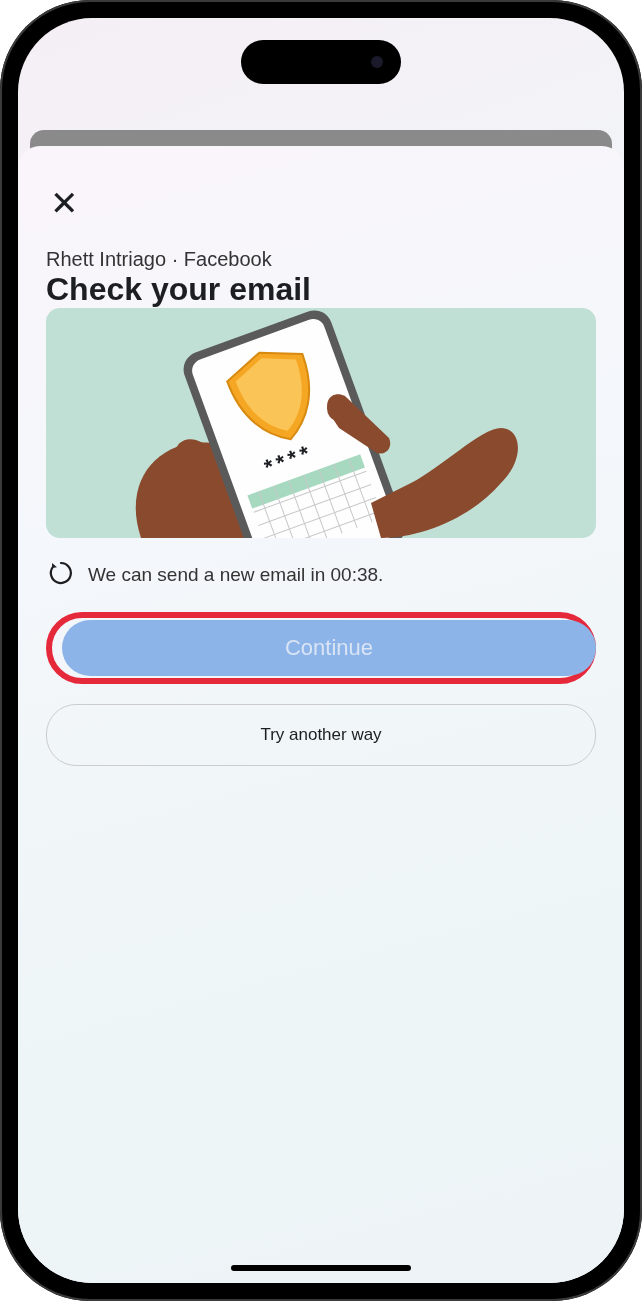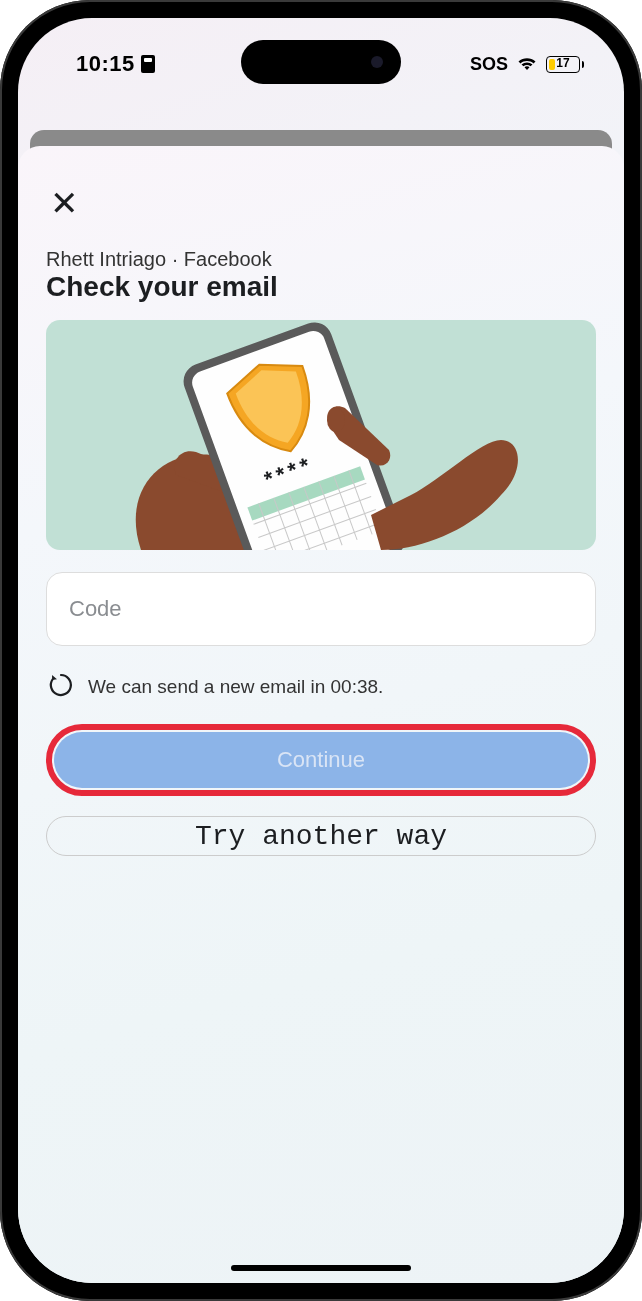--- a/index.html
+++ b/index.html
@@ -154,24 +154,24 @@
       cursor: pointer;
       line-height: 1;
       margin-bottom: 28px;
       margin-left: 4px;
     }
     .breadcrumb {
       font-size: 20px;
       color: #333;
     }
     .page-title {
-      font-size: 28px;
+      font-size: 32px;
       font-weight: 800;
       color: #1c1e21;
-      margin-bottom: 17px;
+      margin-bottom: 0;
     }
     .instruction {
       font-size: 20px;
       color: #333;
       margin-bottom: 24px;
       display: flex;
       align-items: center;
       flex-wrap: nowrap;
     }
     .blurred {
@@ -227,32 +227,32 @@
     .continue-button {
       width: 100%;
       height: 56px;
       background: #8cb4e8;
       border: none;
       border-radius: 28px;
       color: #d9e4f5;
       font-size: 22px;
       font-weight: 500;
       cursor: pointer;
+      margin-left: 8px;
     }
     .try-another-button {
       width: 100%;
-      height: 40px;
+      height: 62px;
       background: transparent;
       border: 1px solid #ccc;
       border-radius: 30px;
       color: #1c1e21;
-      font-size: 28px;
+      font-size: 17px;
       font-weight: 500;
       cursor: pointer;
-      font-family: Liberation Mono, monospace;
     }
     .home-indicator {
       position: absolute;
       bottom: 12px;
       left: 50%;
       transform: translateX(-50%);
       width: 180px;
       height: 6px;
       background: #000;
       border-radius: 4px;
@@ -260,41 +260,20 @@
   </style>
 </head>
 <body>
 
 <div class="phone-frame">
   <div class="phone-inner">
     <div class="dynamic-island">
       <div class="camera-dot"></div>
     </div>
 
-    <div class="status-bar">
-      <div class="status-left">
-        <span>10:15</span>
-        <span class="sim-icon"></span>
-      </div>
-      <div class="status-right">
-        <span>SOS</span>
-        <span class="wifi-icon">
-          <svg width="22" height="16" viewBox="0 0 22 16">
-            <path d="M11 14 L8.5 11.2 C9.9 10 12.1 10 13.5 11.2 Z M5.5 8.5 C8.6 5.8 13.4 5.8 16.5 8.5 L14.5 10.3 C12.5 8.6 9.5 8.6 7.5 10.3 Z M2.5 5.5 C7.2 1.2 14.8 1.2 19.5 5.5 L17.5 7.4 C13.9 4.2 8.1 4.2 4.5 7.4 Z" fill="#000"></path>
-          </svg>
-        </span>
-        <div class="battery-container">
-          <div class="battery-body">
-            <div class="battery-fill"></div>
-            <span class="battery-percent">17</span>
-          </div>
-          <div class="battery-tip"></div>
-        </div>
-      </div>
-    </div>
 
     <div class="background-card"></div>
 
     <div class="modal-sheet">
       <div class="close-button">✕</div>
       <div class="breadcrumb">Rhett Intriago · Facebook</div>
       <h1 class="page-title">Check your email</h1>
 
       <div class="illustration">
         <svg width="480" height="230" viewBox="0 0 480 230">
@@ -326,21 +305,20 @@
               <line x1="48" y1="52" x2="48" y2="120"></line>
             </g>
           </g>
 
           <path d="M300 230 C340 230 390 210 420 175 C445 150 440 120 420 120 C400 120 360 160 330 175 L290 195 Z" fill="#8a4a2e"></path>
           <path d="M248 105 C242 92 252 82 264 88 L308 130 C312 138 306 148 296 145 L258 120 Z" fill="#8a4a2e"></path>
           <ellipse cx="255" cy="100" rx="9" ry="12" fill="#8a4a2e"></ellipse>
         </svg>
       </div>
 
-      <input type="text" class="code-input" placeholder="Code" style="">
 
       <div class="resend-row">
         <span>
           <svg width="26" height="26" viewBox="0 0 26 26">
             <path d="M13 3 A10 10 0 1 1 4.5 7.5" fill="none" stroke="#1c1e21" stroke-width="2.2" stroke-linecap="round"></path>
             <path d="M4 3 L4.2 8 L9 7.2 Z" fill="#1c1e21"></path>
           </svg>
         </span>
         <span class="resend-text">We can send a new email in 00:38.</span>
       </div>

